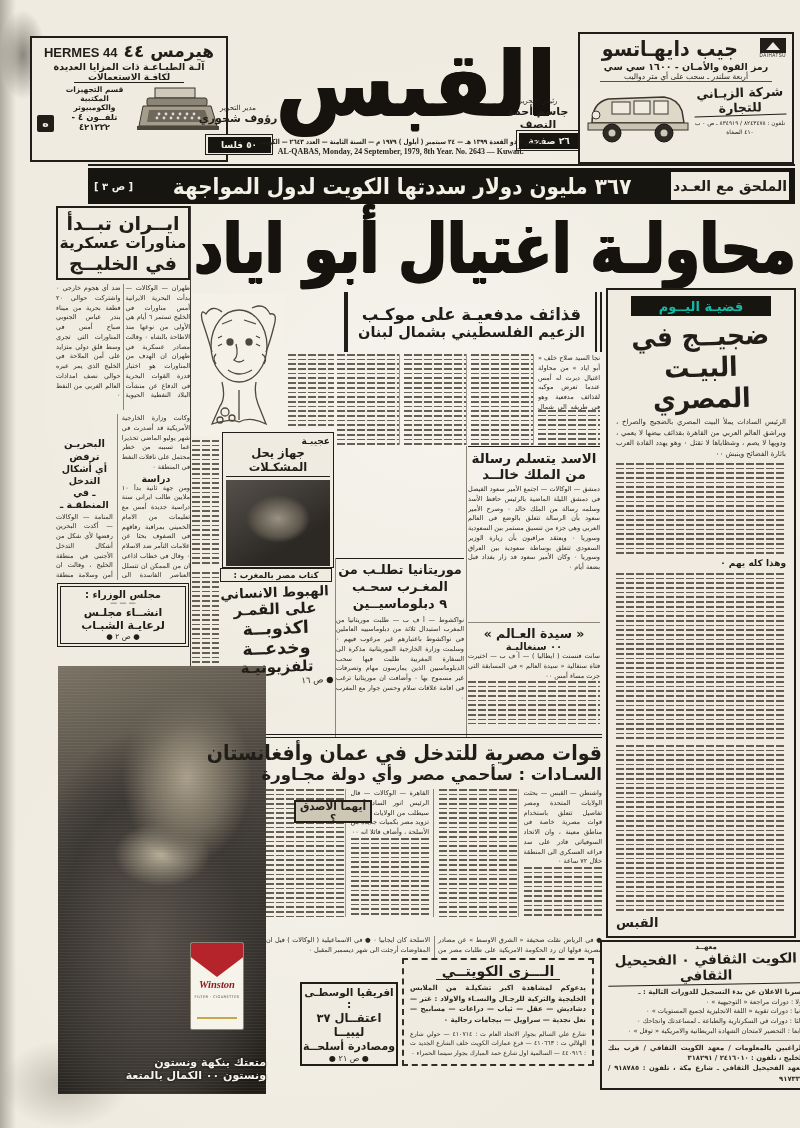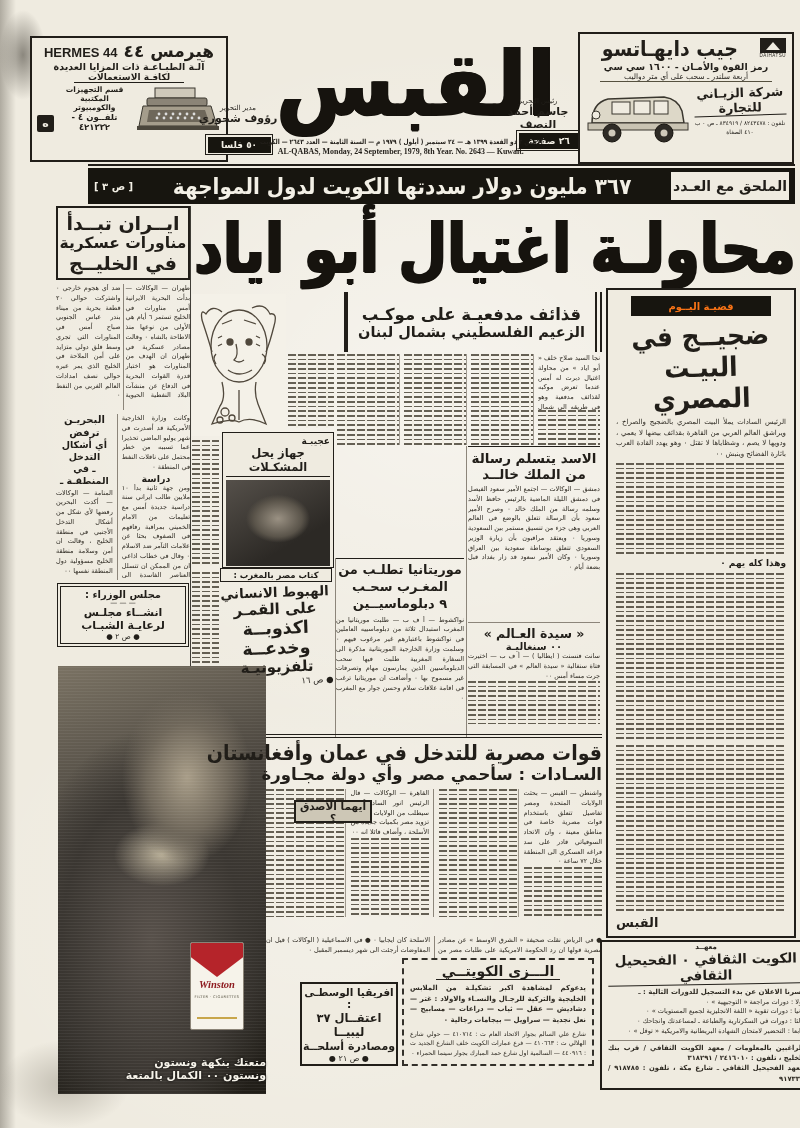--- a/index.html
+++ b/index.html
@@ -217,21 +217,21 @@
     </div>
     <div class="frag" style="margin-top:4px;height:126px;column-count:2;column-gap:5px;column-rule:1px solid var(--grayline);">طهران — الوكالات — بدأت البحرية الايرانية أمس مناورات في الخليج تستمر ٦ أيام هي الأولى من نوعها منذ الاطاحة بالشاه ٠ وقالت مصادر عسكرية في طهران ان الهدف من المناورات هو اختبار قدرة القوات البحرية في الدفاع عن منشآت البلاد النفطية الحيوية ضد أي هجوم خارجي ٠ واشتركت حوالي ٢٠ قطعة بحرية من ميناء بندر عباس الجنوبي صباح أمس في المناورات التي تجري وسط قلق دولي متزايد على أمن الملاحة في الخليج الذي يمر عبره حوالي نصف امدادات العالم الغربي من النفط ٠</div>
     <div style="display:flex;gap:4px;margin-top:4px;height:166px;">
       <div style="flex:1.2;min-width:0;display:flex;flex-direction:column;">
         <div class="frag" style="flex:none;">وكانت وزارة الخارجية الأمريكية قد أصدرت في شهر يوليو الماضي تحذيرا عما تسببه من خطر محتمل على ناقلات النفط في المنطقة ٠</div>
         <div class="hl" style="font-size:9.5px;text-align:center;">دراسة</div>
         <div class="frag" style="flex:1;">ومن جهة ثانية بدأ ١٠ ملايين طالب ايراني سنة دراسية جديدة أمس مع تعليمات من الامام الخميني بمراقبة رفاقهم في الصفوف بحثا عن علامات التآمر ضد الاسلام ٠ وقال في خطاب اذاعي ان من الممكن ان تتسلل العناصر الفاسدة الى صفوفكم ويمكن ان تخفي بمظهرها المزعوم الاخلاص بينكم ، واضاف انه يجب ان تتعرفوا عليهم وتبلغوا عنهم ٠٠</div>
       </div>
       <div style="flex:1;min-width:0;border-inline-start:1px solid var(--grayline);padding-inline-start:4px;display:flex;flex-direction:column;">
         <div class="hl ctr" style="line-height:1.25;">
-          <div style="font-size:10px;">البحريـن ترفض</div>
+          <div style="font-size:10px;margin-top:24px;">البحريـن ترفض</div>
           <div style="font-size:9.5px;">أي أشكال التدخل</div>
           <div style="font-size:9.5px;">ـ في المنطقـة ـ</div>
         </div>
         <div class="frag" style="flex:1;margin-top:2px;">المنامة — الوكالات — أكدت البحرين رفضها لأي شكل من أشكال التدخل الأجنبي في منطقة الخليج ، وقالت ان أمن وسلامة منطقة الخليج مسؤولية دول المنطقة نفسها ٠٠</div>
       </div>
     </div>
     <div class="ctr" style="margin:6px 4px 0;border:1.5px solid var(--ink);outline:1px solid var(--ink);outline-offset:2px;padding:2px;background:var(--paper);">
       <div class="hl" style="font-size:10px;">مجلس الوزراء :</div>
       <div style="font-size:7px;line-height:.9;">— — —</div>
       <div class="hl" style="font-size:11px;">انشــاء مجلـس</div>
@@ -333,21 +333,21 @@
   </div>
 
   <div class="abs" style="left:402px;top:958px;width:192px;height:108px;border:2px dashed #33302a;background:var(--paper);padding:3px 6px;">
     <div class="hl" style="font-size:14px;text-align:center;border-bottom:1.5px solid var(--ink);width:70%;margin:0 auto 3px;">الـــزي الكويتــي</div>
     <div class="frag hl" style="font-size:7px;height:44px;">يدعوكم لمشاهدة اكبر تشكيلـة من الملابس الخليجية والتركية للرجـال والنسـاء والاولاد : غتر — دشاديش — عقل — ثياب — دراعات — مسابيح — نعل نجدية — سراويل — بيجامات رجالية ٠</div>
     <div class="frag" style="font-size:6.2px;height:38px;margin-top:2px;">شارع علي السالم بجوار الاتحاد العام ت : ٤١٠٧١٤ — حولي شارع الهلالي ت : ٤١٠٦٦٣ — فرع عمارات الكويت خلف الشارع الجديد ت : ٤٤٠٩١٦ — السالمية اول شارع حمد المبارك بجوار سينما الحمراء ٠</div>
   </div>
 
   <div class="abs" style="left:606px;top:288px;width:190px;height:650px;border:2px solid var(--ink);background:var(--paper);padding:6px 8px;display:flex;flex-direction:column;">
     <div class="blackbadge ctr" style="height:20px;width:140px;margin:0 auto;">
-      <span class="hl" style="font-size:10px;color:#f97316;">قضيـة اليــوم</span>
+      <span class="hl" style="font-size:13px;color:#14b8a6;">قضيـة اليــوم</span>
     </div>
     <div class="ctr" style="margin:8px 0 6px;transform:rotate(-1.5deg) scaleY(1.08);">
       <div class="hl" style="font-size:25px;">ضجيــج في</div>
       <div class="hl" style="font-size:25px;">البيـت المصري</div>
     </div>
     <div class="frag" style="font-size:7px;flex:none;">الرئيس السادات يملأ البيت المصري بالضجيج والصراخ ، ويراشق العالم العربي من القاهرة بقذائف بيضها لا يعمي ، ودويها لا يصم ، وشظاياها لا تقتل ٠ وهو يهدد القادة العرب باثارة الفضائح وينبش ٠٠</div>
     <div class="sim" style="height:92px;margin-top:4px;flex:none;"></div>
     <div class="hl" style="font-size:9px;margin:3px 0;flex:none;">وهذا كله يهم ٠</div>
     <div class="sim" style="flex:1;margin-top:2px;"></div>
     <div class="sim" style="flex:1;margin-top:5px;"></div>

